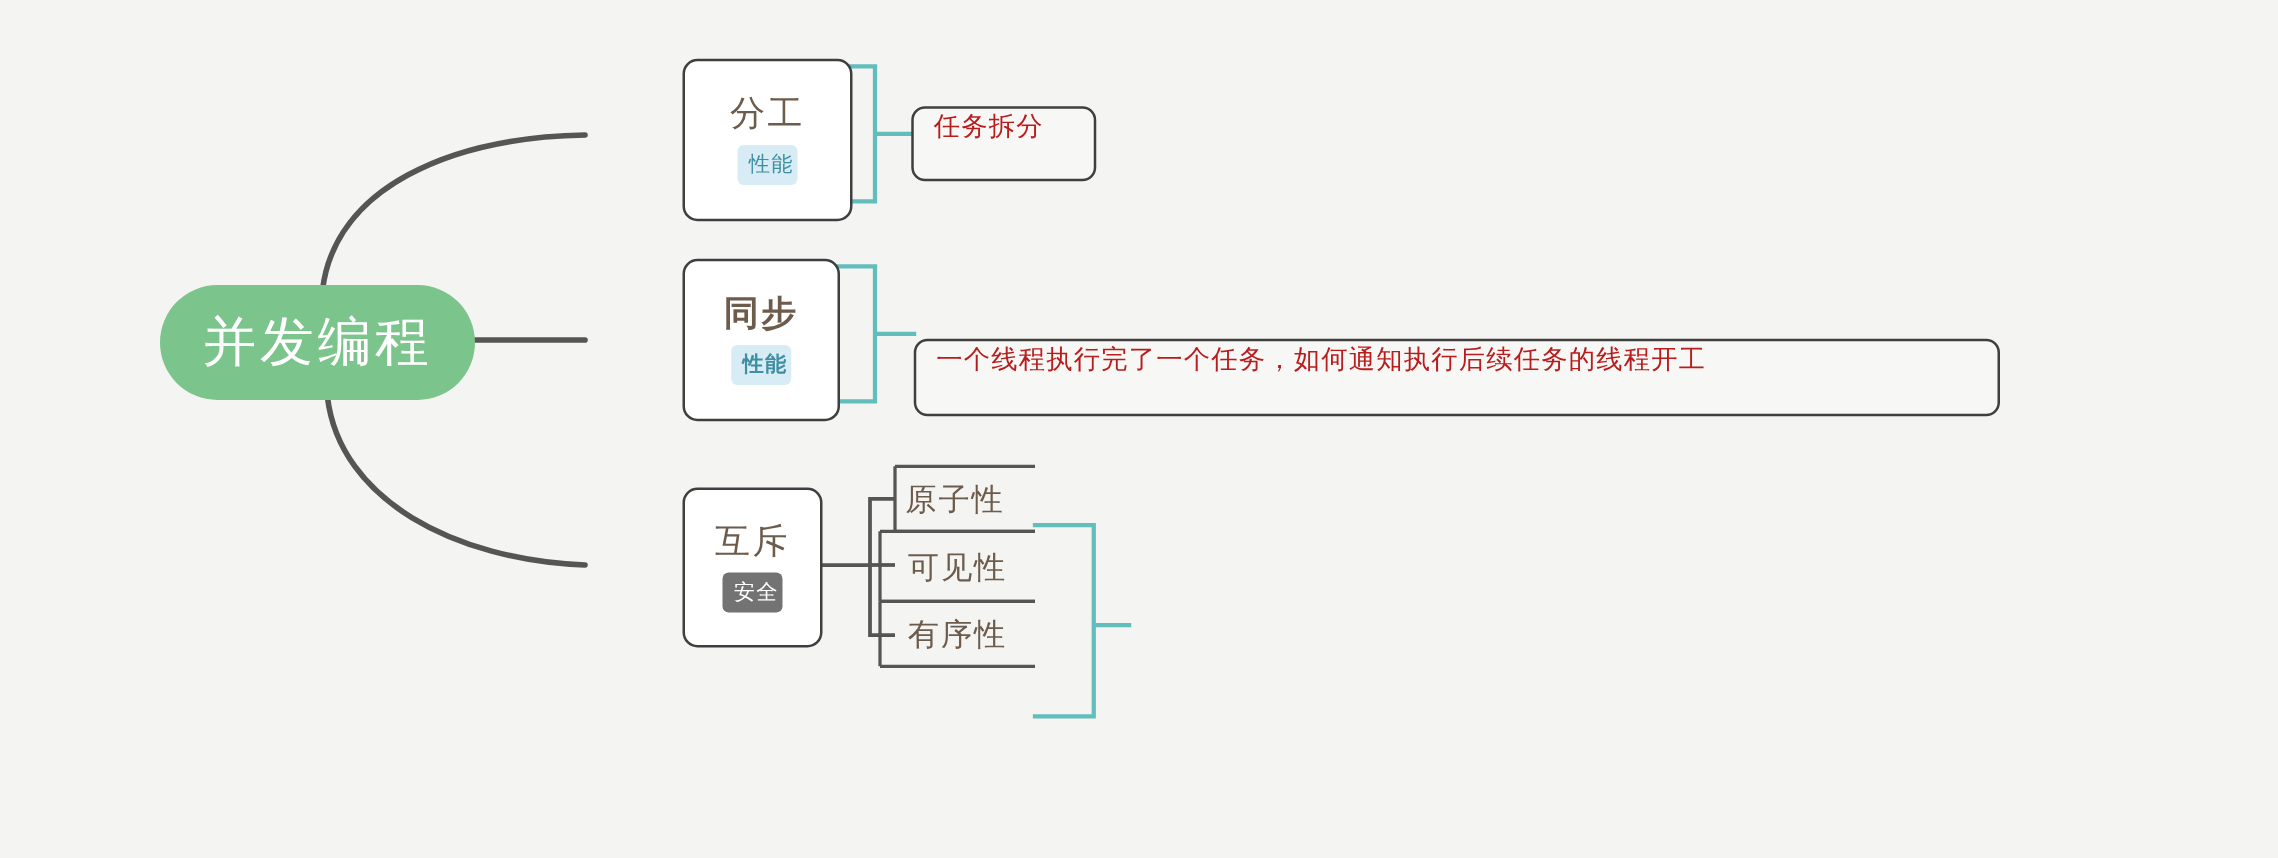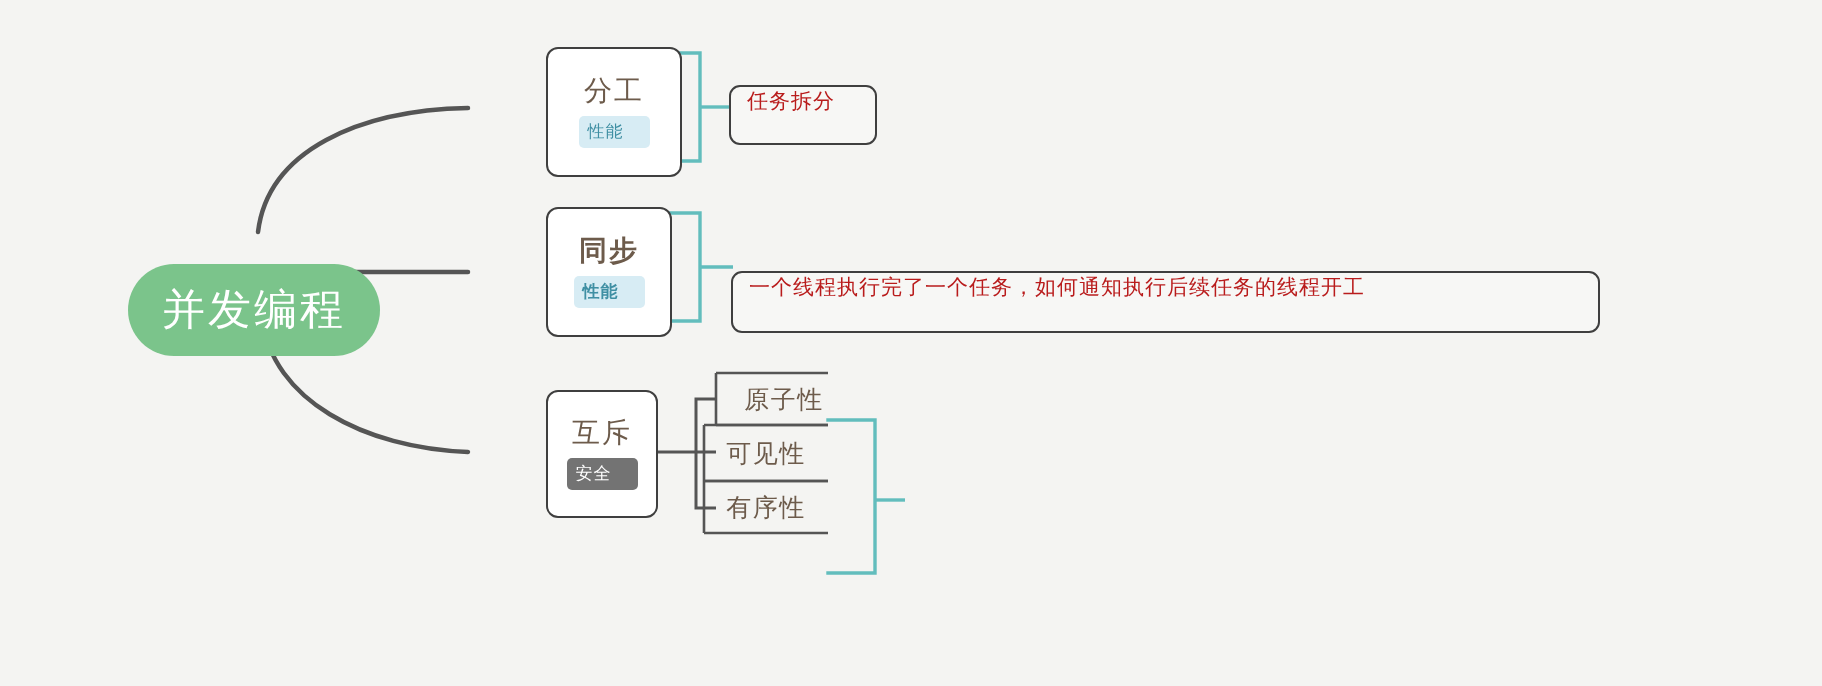--- a/index.html
+++ b/index.html
@@ -37,21 +37,21 @@
   .branch-title{
     color:#6d5b4b;
     font-size:28px;
     letter-spacing:2px;
     line-height:1.1;
     white-space:nowrap;
   }
   .tag{
     margin-top:9px;
     font-size:17px;
-    padding:4px 26px 5px 9px;
+    padding:4px 3px 5px 9px;
     border-radius:5px;
     white-space:nowrap;
     letter-spacing:1px;
   }
   .tag-perf{background:#d7ecf4;color:#3f8fa3;}
   .tag-safe{background:#737373;color:#ffffff;}
 
   
   .leaf-node{
     position:absolute;
@@ -103,21 +103,21 @@
     <path d="M 696 452 L 696 508 L 716 508" fill="none" stroke="#555555" stroke-width="3"></path>
 
     <path d="M 716 373 L 828 373 M 716 373 L 716 425 M 716 425 L 828 425" fill="none" stroke="#555555" stroke-width="2.6"></path>
     <path d="M 704 425 L 828 425 M 704 425 L 704 481 M 704 481 L 828 481" fill="none" stroke="#555555" stroke-width="2.6"></path>
     <path d="M 704 481 L 828 481 M 704 481 L 704 533 M 704 533 L 828 533" fill="none" stroke="#555555" stroke-width="2.6"></path>
 
     <path d="M 828 420 L 875 420 L 875 573 L 828 573" fill="none" stroke="#62bdbd" stroke-width="3.4" stroke-linecap="square"></path>
     <path d="M 875 500 L 905 500" fill="none" stroke="#62bdbd" stroke-width="3.4"></path>
   </svg>
 
-  <div class="root-node" style="left:128px;top:228px;width:252px;height:92px;margin-top:36px;">
+  <div class="root-node" style="left:128px;top:228px;width:252px;height:92px;">
     <span>并发编程</span>
   </div>
 
   <div class="branch-node" style="left:546px;top:47px;width:136px;height:130px;">
     <span class="branch-title">分工</span>
     <span class="tag tag-perf">性能</span>
   </div>
 
   <div class="leaf-node" style="left:729px;top:85px;width:148px;height:60px;">
     <span>任务拆分</span>
@@ -130,21 +130,21 @@
 
   <div class="leaf-node" style="left:731px;top:271px;width:869px;height:62px;">
     <span>一个线程执行完了一个任务，如何通知执行后续任务的线程开工</span>
   </div>
 
   <div class="branch-node" style="left:546px;top:390px;width:112px;height:128px;">
     <span class="branch-title">互斥</span>
     <span class="tag tag-safe">安全</span>
   </div>
 
-  <div class="sub-item" style="left:728px;top:373px;width:112px;height:52px;text-align:right;">
+  <div class="sub-item" style="left:708px;top:373px;width:112px;height:52px;text-align:right;">
     <span>原子性</span>
   </div>
   <div class="sub-item" style="left:704px;top:481px;width:124px;height:52px;">
     <span>有序性</span>
   </div>
   <div class="sub-item" style="left:704px;top:425px;width:124px;height:56px;">
     <span>可见性</span>
   </div>
 
 

